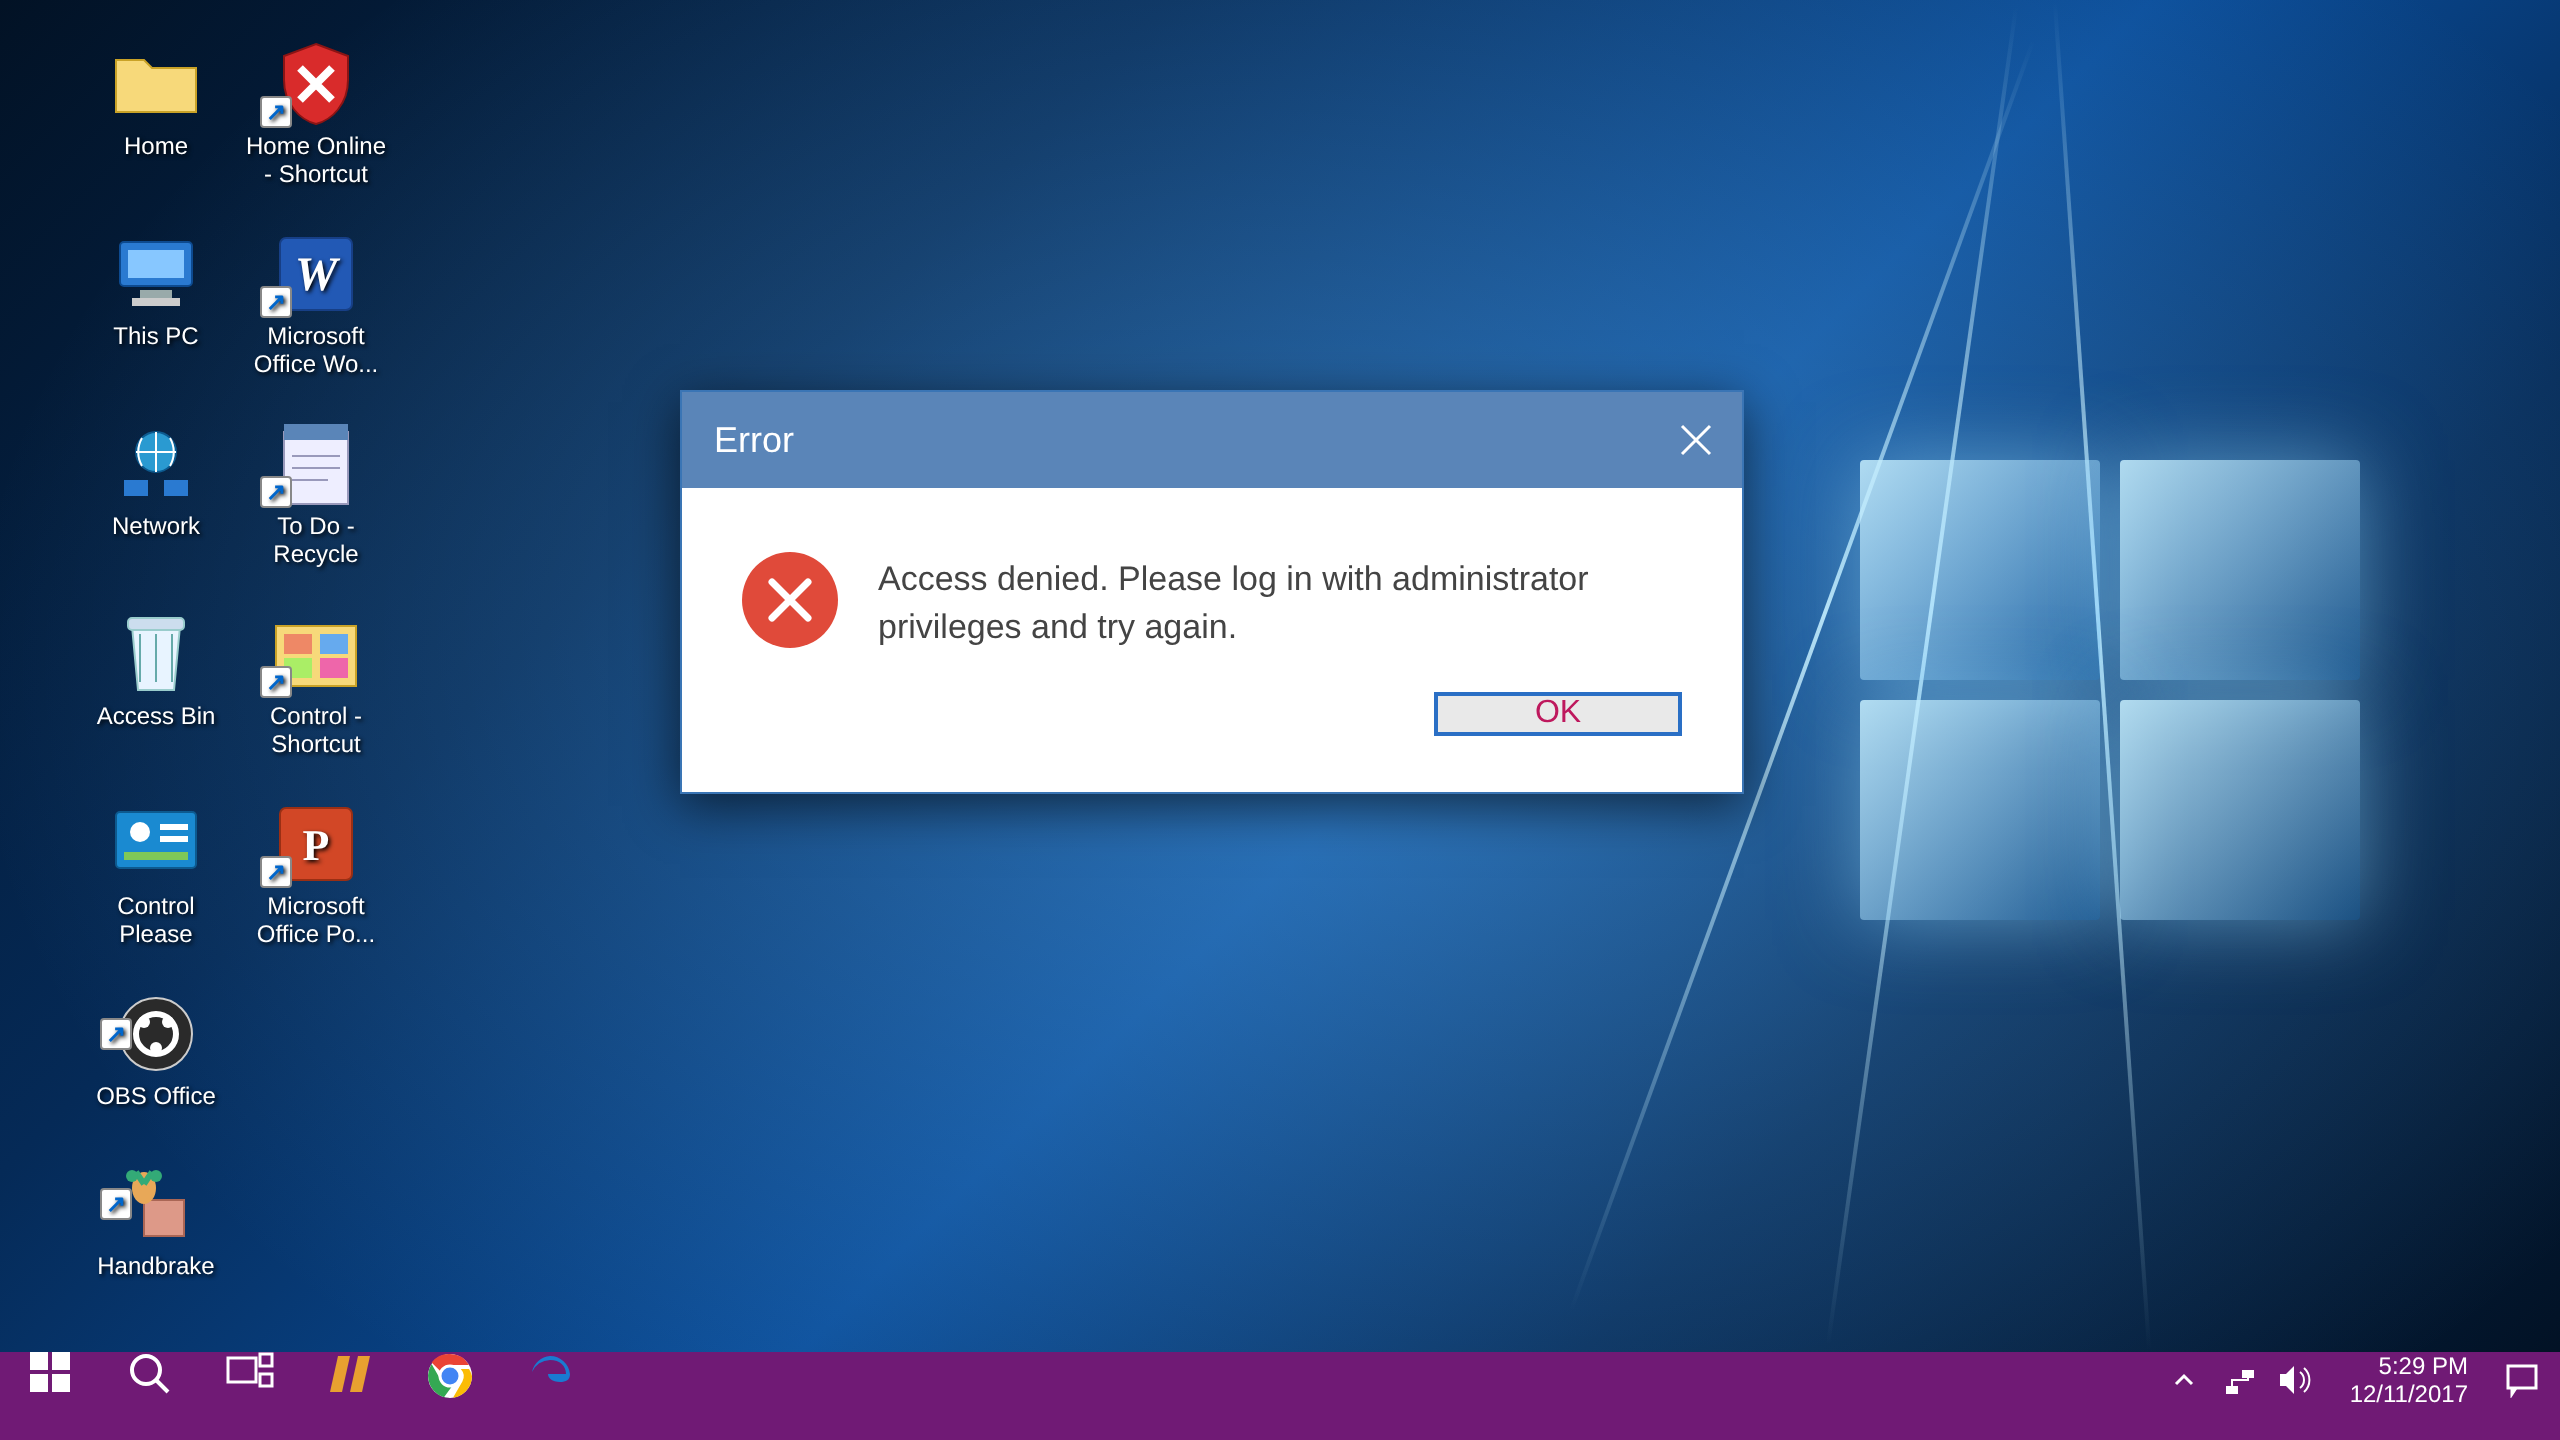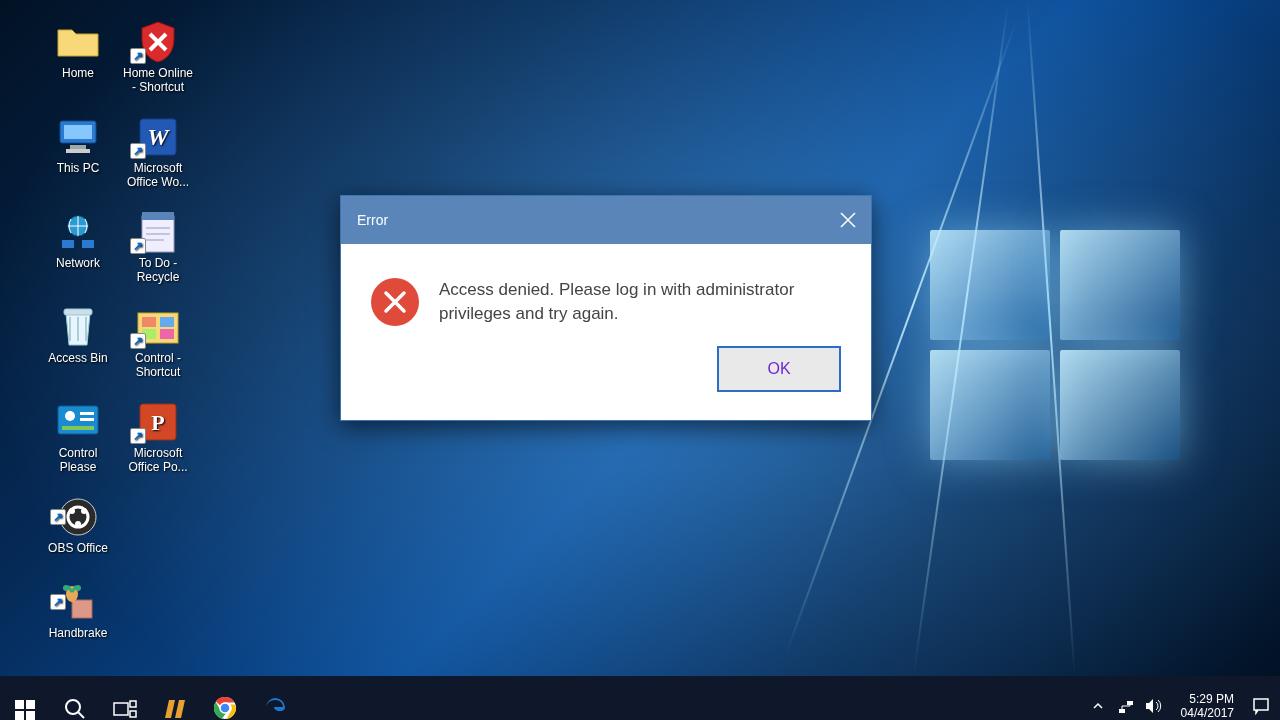--- a/index.html
+++ b/index.html
@@ -91,37 +91,37 @@
     border: 1px solid #3a75b5;
     box-shadow: 0 6px 24px rgba(0,0,0,0.6);
   }
   .dialog .titlebar {
     height: 48px;
     background: #5a85b8;
     color: #fff;
     display: flex;
     align-items: center;
     padding: 0 16px;
-    font-size: 14px;
+    font-size: 18px;
     font-weight: 400;
     justify-content: space-between;
   }
   .dialog .titlebar .close {
     width: 46px;
     height: 48px;
     display: flex;
     align-items: center;
     justify-content: center;
     margin-right: -16px;
     cursor: pointer;
   }
   .dialog .body {
     padding: 30px 30px 20px 30px;
     display: flex;
-    align-items: flex-end;
+    align-items: center;
     gap: 20px;
   }
   .dialog .err-icon {
     width: 48px; height: 48px;
     border-radius: 50%;
     background: #e04a3a;
     display: flex; align-items: center; justify-content: center;
     flex: 0 0 48px;
   }
   .dialog .msg {
@@ -130,37 +130,37 @@
     line-height: 24px;
     padding-top: 4px;
   }
   .dialog .buttons {
     padding: 0 30px 28px 30px;
     text-align: right;
   }
   .dialog .ok-btn {
     display: inline-block;
     min-width: 120px;
-    padding: 12px 0;
+    padding: 0 0;
     text-align: center;
     border: 2px solid #2a6fc5;
     background: #e9e9e9;
     font-size: 16px;
-    color: #6d28d9;
+    color: #be185d;
     cursor: pointer;
   }
 
   
   .taskbar {
     position: absolute;
     left: 0; right: 0; bottom: 0;
     height: 44px;
-    background: #0f172a;
-    display: flex;
-    align-items: flex-end;
+    background: #701a75;
+    display: flex;
+    align-items: flex-start;
     color: #fff;
   }
   .taskbar .tbtn {
     width: 50px;
     display: flex;
     align-items: center;
     justify-content: center;
     cursor: pointer;
   }
   .taskbar .spacer { flex: 1; }
@@ -428,21 +428,21 @@
           </svg>
       </div>
       <div class="tray-icon">
         <svg width="18" height="16" viewBox="0 0 18 16">
             <path d="M1 5h3l4-4v14l-4-4H1z" fill="#fff"></path>
             <path d="M11 4a5 5 0 0 1 0 8M13 2a8 8 0 0 1 0 12" fill="none" stroke="#fff"></path>
           </svg>
       </div>
       <div class="clock">
         <div>5:29 PM</div>
-        <div>04/4/2017</div>
+        <div>12/11/2017</div>
       </div>
       <div class="tray-icon">
         <svg width="18" height="18" viewBox="0 0 18 18">
             <rect x="2" y="2" width="14" height="11" fill="none" stroke="#fff" stroke-width="1.5"></rect>
             <path d="M6 13l-2 3v-3" fill="none" stroke="#fff" stroke-width="1.5"></path>
           </svg>
       </div>
     </div>
   </div>
 

